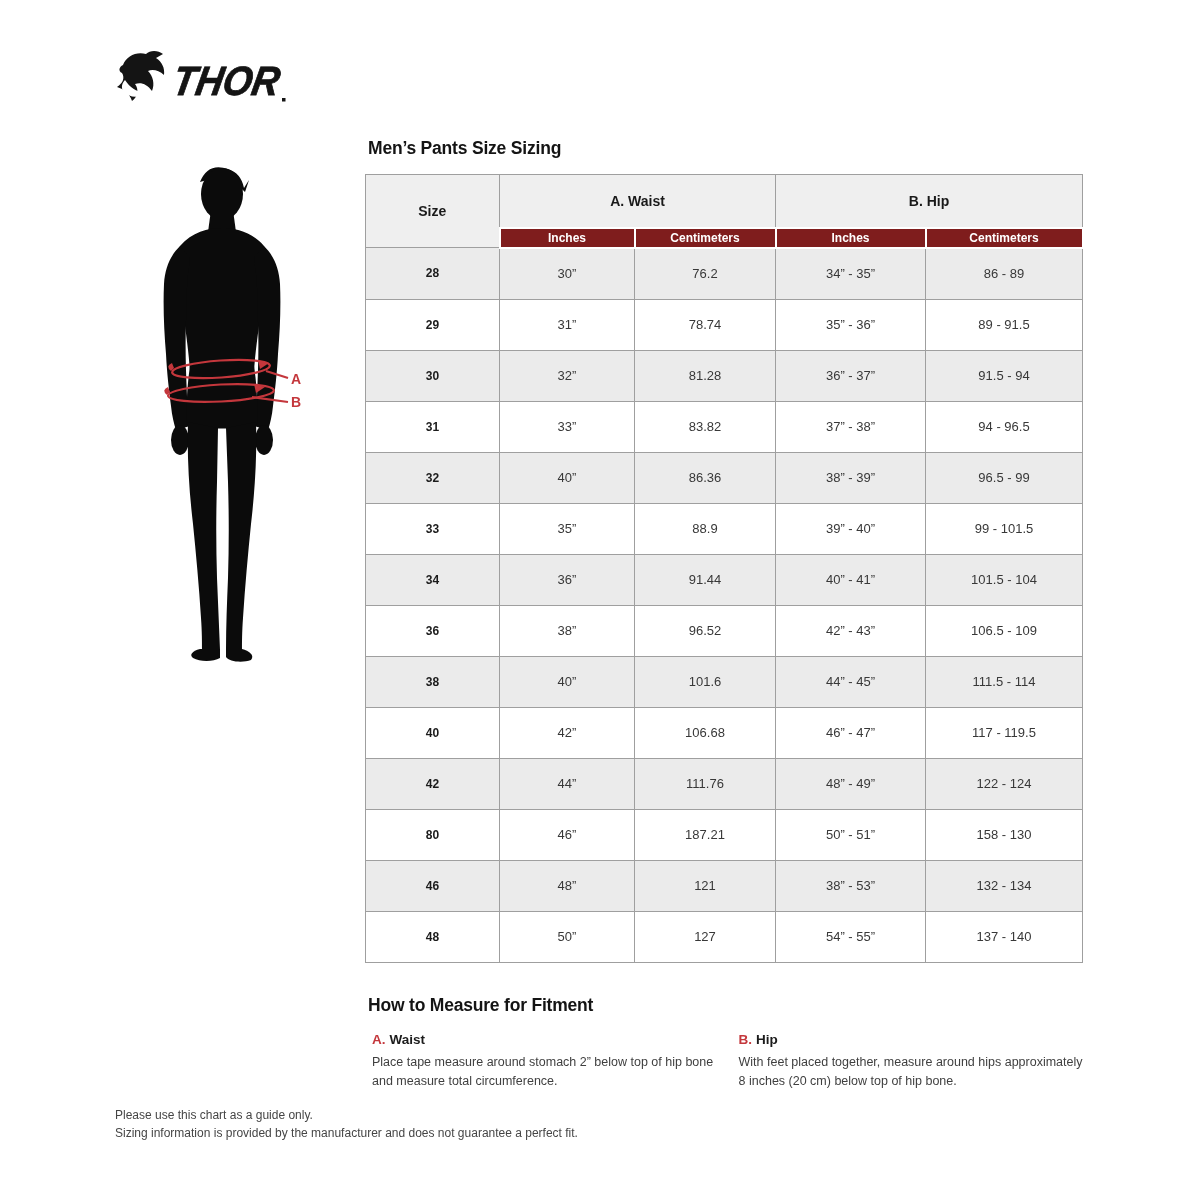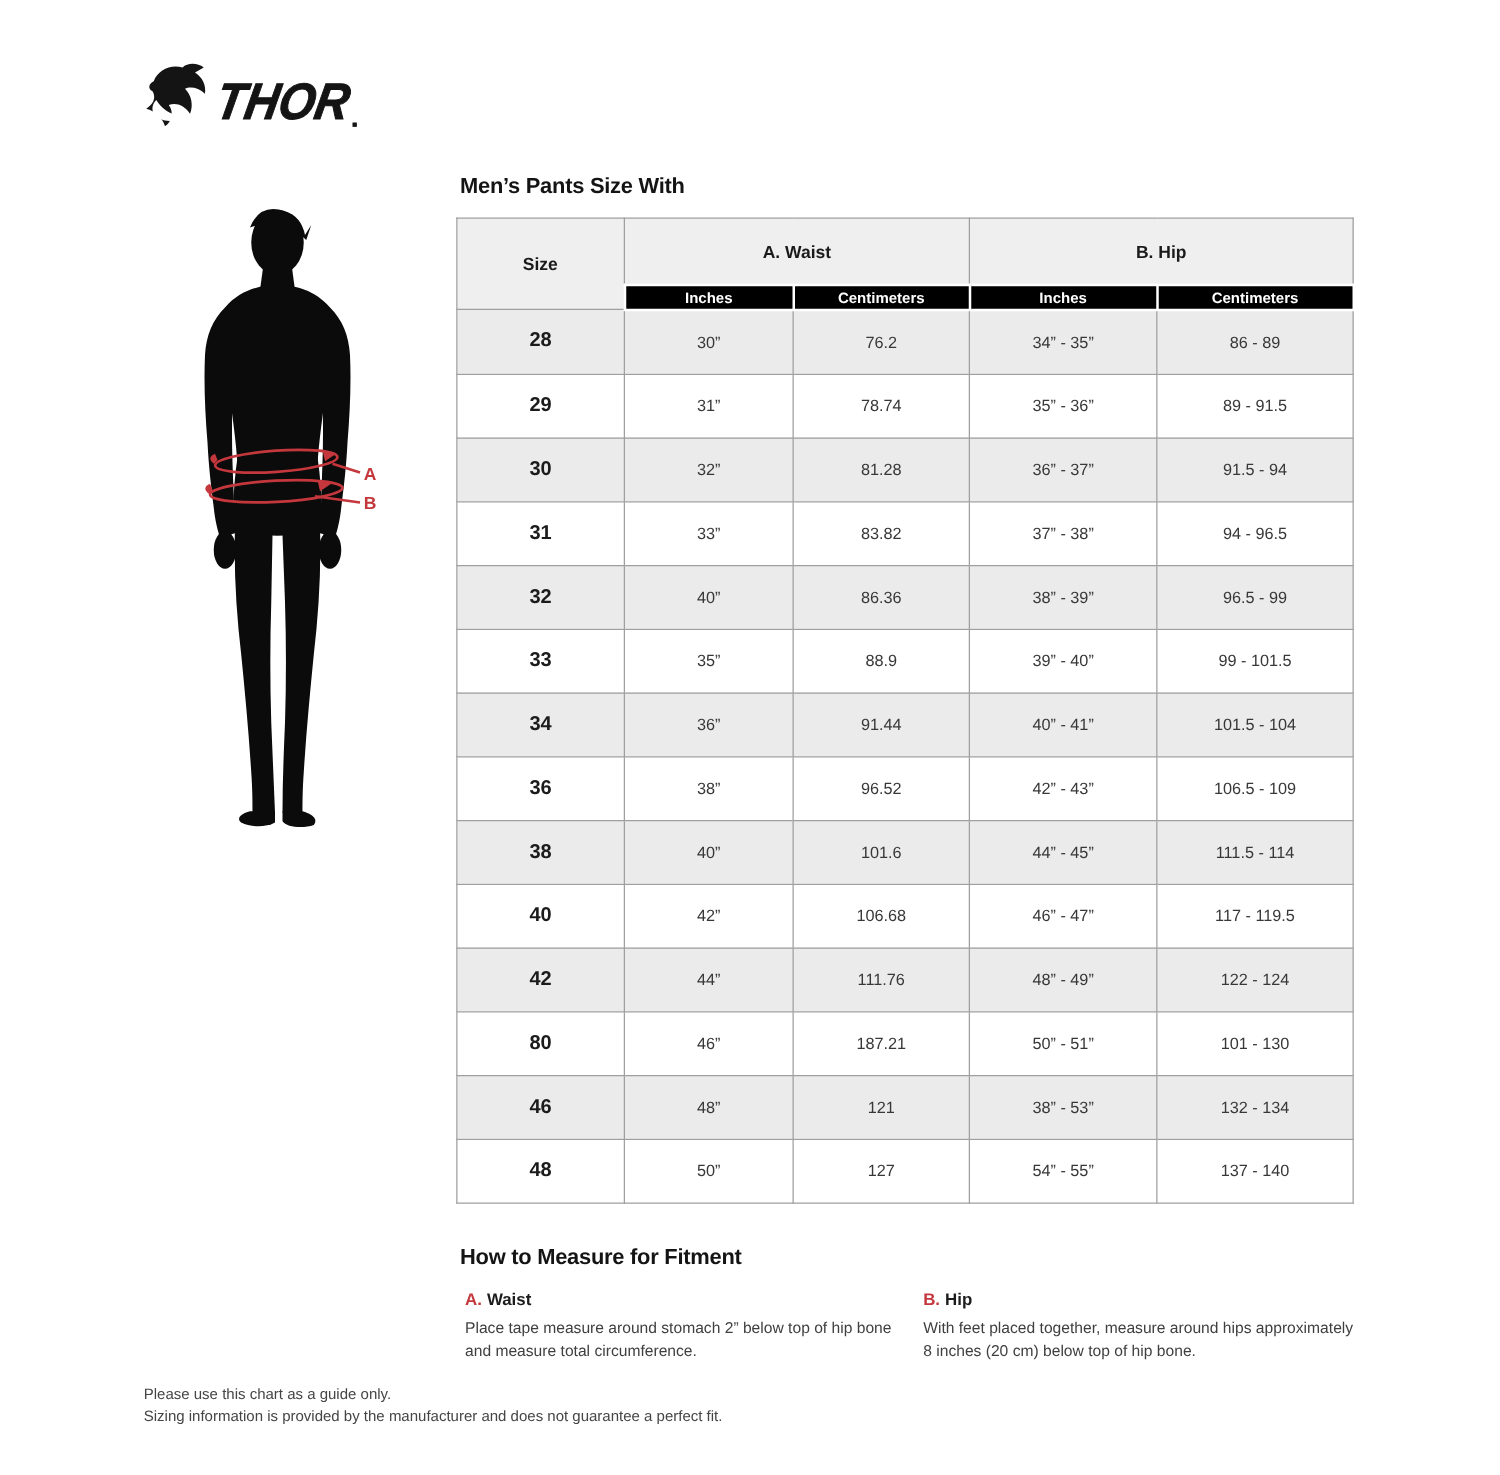--- a/index.html
+++ b/index.html
@@ -14,23 +14,23 @@
 
   
   .chart-area{position:absolute;left:365px;top:138px;width:725px;}
   .chart-title{margin:0 0 0 3px;font-size:17.5px;font-weight:bold;letter-spacing:-0.2px;color:#141414;}
   .size-table{border-collapse:collapse;table-layout:fixed;width:717px;margin-top:15px;}
   .size-table th,.size-table td{border:1px solid #9f9f9f;text-align:center;vertical-align:middle;padding:0;}
   .size-table th.size-h{background:#efefef;font-size:14px;font-weight:bold;color:#1a1a1a;}
   .size-table tr.h1{height:53px;}
   .size-table th.group-h{background:#efefef;font-size:14px;font-weight:bold;color:#1a1a1a;}
   .size-table tr.h2{height:20px;}
-  .size-table th.bar{background:#000000;color:#ffffff;font-size:12px;font-weight:bold;border:2px solid #ffffff;}
+  .size-table th.bar{background:#7f1d1d;color:#ffffff;font-size:12px;font-weight:bold;border:2px solid #ffffff;}
   .size-table tbody td{height:50px;font-size:13px;color:#383838;}
-  .size-table tbody td:first-child{font-weight:bold;color:#1b1b1b;font-size:16px;}
+  .size-table tbody td:first-child{font-weight:bold;color:#1b1b1b;font-size:12px;}
   .size-table tbody tr:nth-child(odd){background:#ebebeb;}
   .size-table tbody tr:nth-child(even){background:#ffffff;}
 
   
   .measure-area{position:absolute;left:365px;top:995px;width:725px;}
   .measure-heading{margin:0 0 16px 3px;font-size:17.5px;font-weight:bold;letter-spacing:-0.2px;color:#141414;}
   .measure-cols{display:flex;margin-left:7px;}
   .measure-item{width:370px;box-sizing:border-box;padding-right:25px;}
   .measure-item:last-child{width:355px;padding-right:0;}
   .measure-label{font-size:13.5px;font-weight:bold;color:#1c1c1c;}
@@ -91,21 +91,21 @@
       <path d="M108,194 l11,3 l-9,6 z"></path>
       <path d="M104,218 l11,3 l-9,6 z"></path>
       <path d="M22,197 q-7,3 -1,8 l3,-3 z"></path>
       <path d="M18,221 q-7,3 -1,8 l3,-3 z"></path>
     </g>
     <text x="141" y="218" font-family="Liberation Sans, sans-serif" font-size="14" font-weight="bold" fill="#c4373c">A</text>
     <text x="141" y="241" font-family="Liberation Sans, sans-serif" font-size="14" font-weight="bold" fill="#c4373c">B</text>
   </svg>
 
   <div class="chart-area">
-    <h2 class="chart-title">Men’s Pants Size With</h2>
+    <h2 class="chart-title">Men’s Pants Size Sizing</h2>
     <table class="size-table">
       <colgroup>
         <col style="width:134px">
           <col style="width:135px">
           <col style="width:141px">
           <col style="width:150px">
           <col style="width:157px">
       </colgroup>
       <thead>
         <tr class="h1">
@@ -196,21 +196,21 @@
             <td>44”</td>
             <td>111.76</td>
             <td>48” - 49”</td>
             <td>122 - 124</td>
           </tr>
           <tr>
             <td>80</td>
             <td>46”</td>
             <td>187.21</td>
             <td>50” - 51”</td>
-            <td>101 - 130</td>
+            <td>158 - 130</td>
           </tr>
           <tr>
             <td>46</td>
             <td>48”</td>
             <td>121</td>
             <td>38” - 53”</td>
             <td>132 - 134</td>
           </tr>
           <tr>
             <td>48</td>

